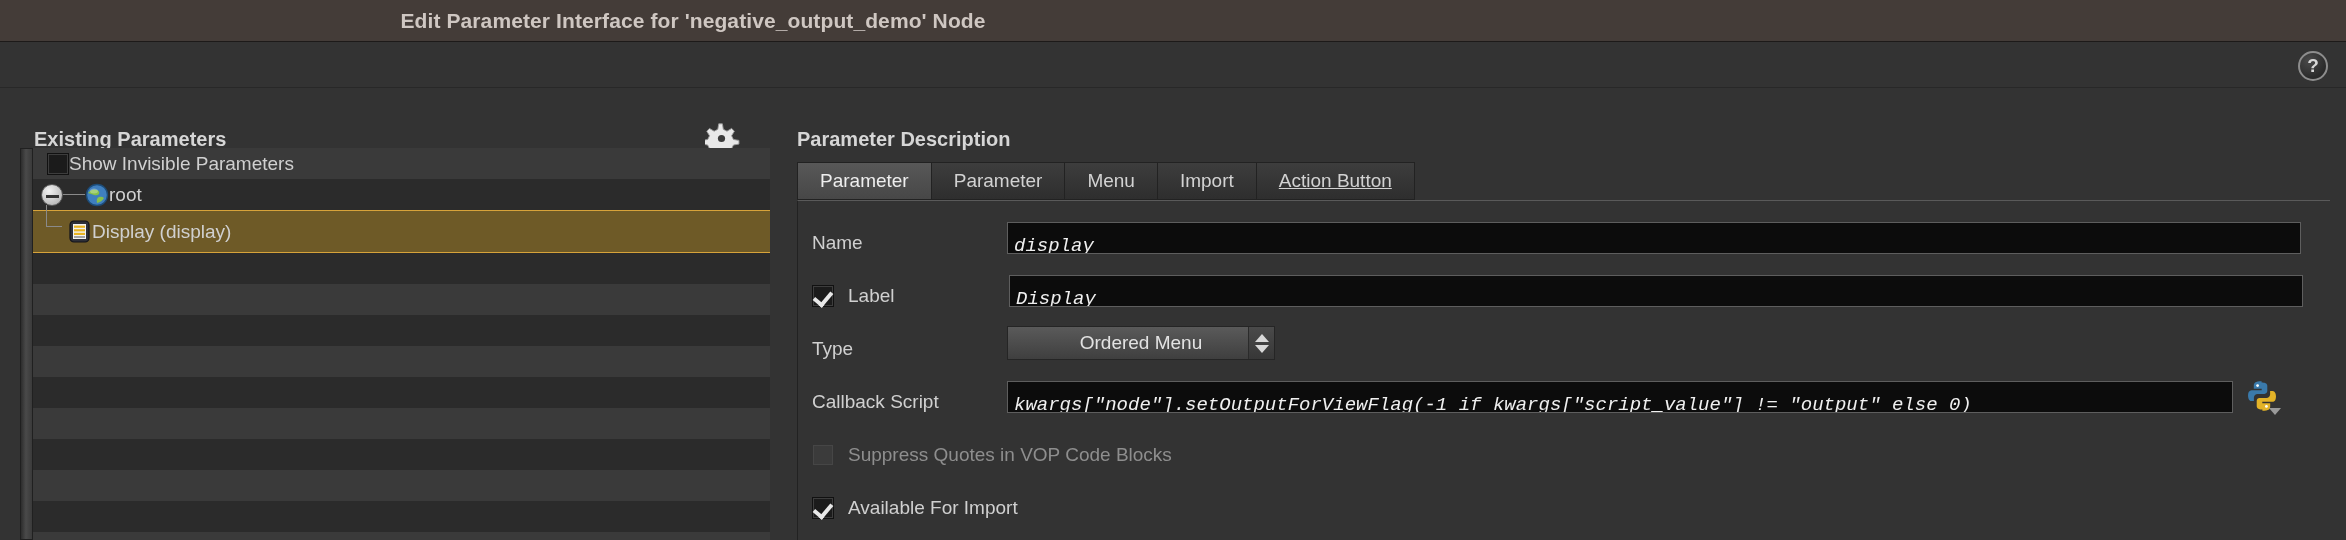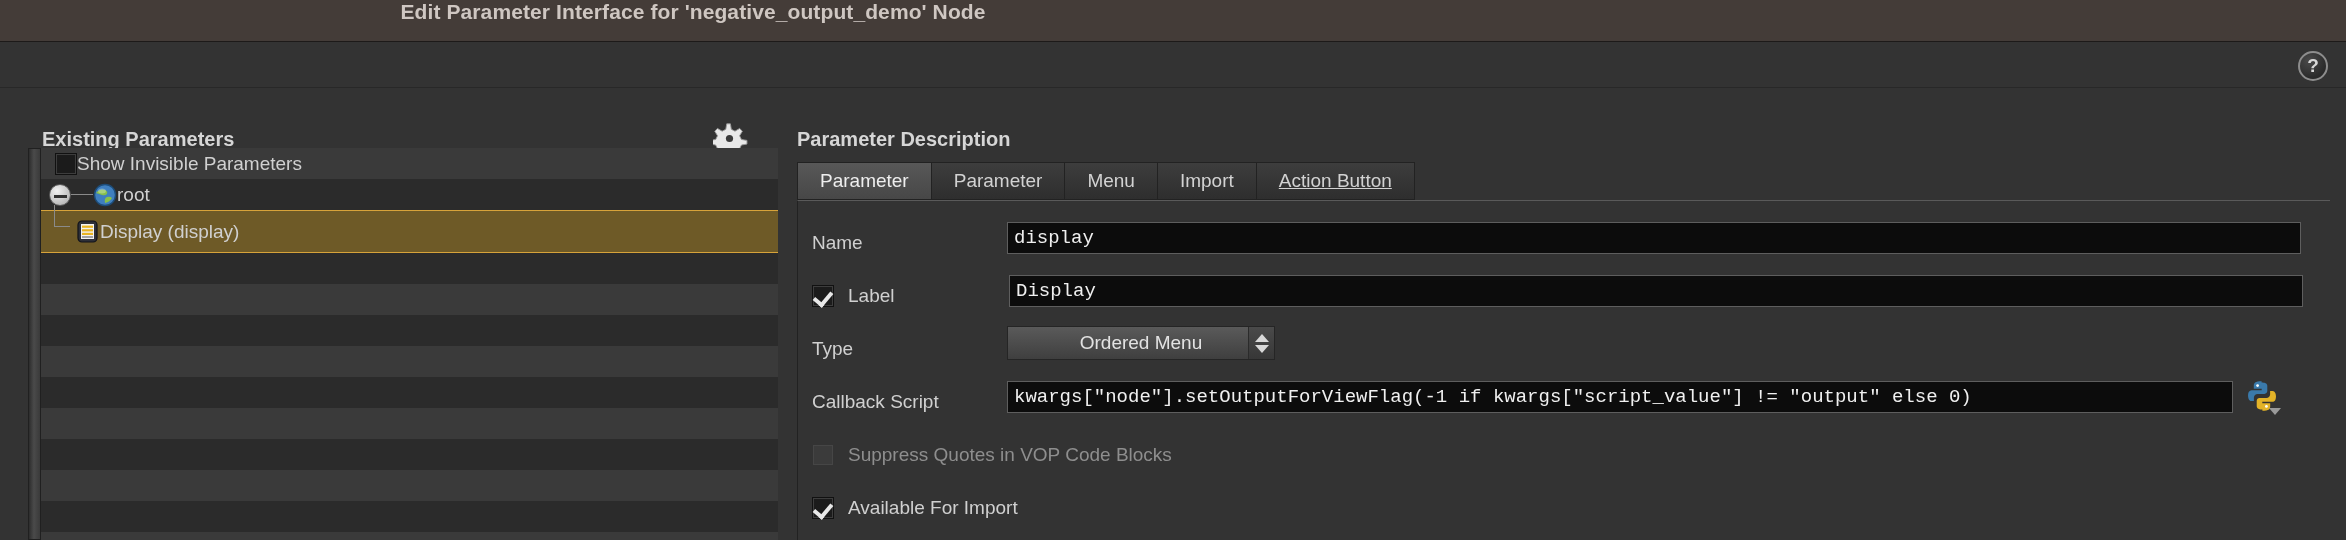--- a/index.html
+++ b/index.html
@@ -20,20 +20,21 @@
     background: #333333;
   }
 
   
   .titlebar {
     position: absolute;
     left: 0; top: 0;
     width: 2346px; height: 42px;
     background: #443c38;
     display: flex;
+    align-items: center;
     justify-content: center;
     border-bottom: 1px solid #1d1a19;
   }
   .titlebar-text {
     font-size: 21px;
     font-weight: bold;
     color: #cfc7c2;
     letter-spacing: 0.1px;
     transform: translateX(-480px);
     white-space: nowrap;
@@ -58,21 +59,21 @@
     font-size: 19px;
     font-weight: bold;
     line-height: 26px;
     text-align: center;
     cursor: pointer;
   }
 
   
   .left-panel {
     position: absolute;
-    left: 28px; top: 120px;
+    left: 20px; top: 120px;
     width: 750px; height: 420px;
   }
   .panel-heading {
     font-size: 20px;
     font-weight: bold;
     color: #d6d6d6;
     position: absolute;
     left: 14px; top: 8px;
   }
   .gear-wrap {
@@ -253,24 +254,25 @@
   .flabel.with-cb { width: 161px; margin-left: 14px; }
 
   .text-input {
     height: 32px;
     background: #0c0c0c;
     border: 1px solid #5e5e5e;
     color: #f0f0f0;
     font-family: "Liberation Mono", monospace;
     font-size: 19px;
     line-height: 30px;
-    padding: 0 6px;
+    padding: 8px 6px;
     white-space: nowrap;
     overflow: hidden;
     cursor: text;
+    font-style: italic;
   }
   .input-name { width: 1294px; }
   .input-label { width: 1294px; }
   .input-callback { width: 1226px; }
 
   .dropdown {
     width: 268px; height: 34px;
     background: linear-gradient(to bottom, #5a5a5a, #3f3f3f);
     border: 1px solid #252525;
     display: flex;

